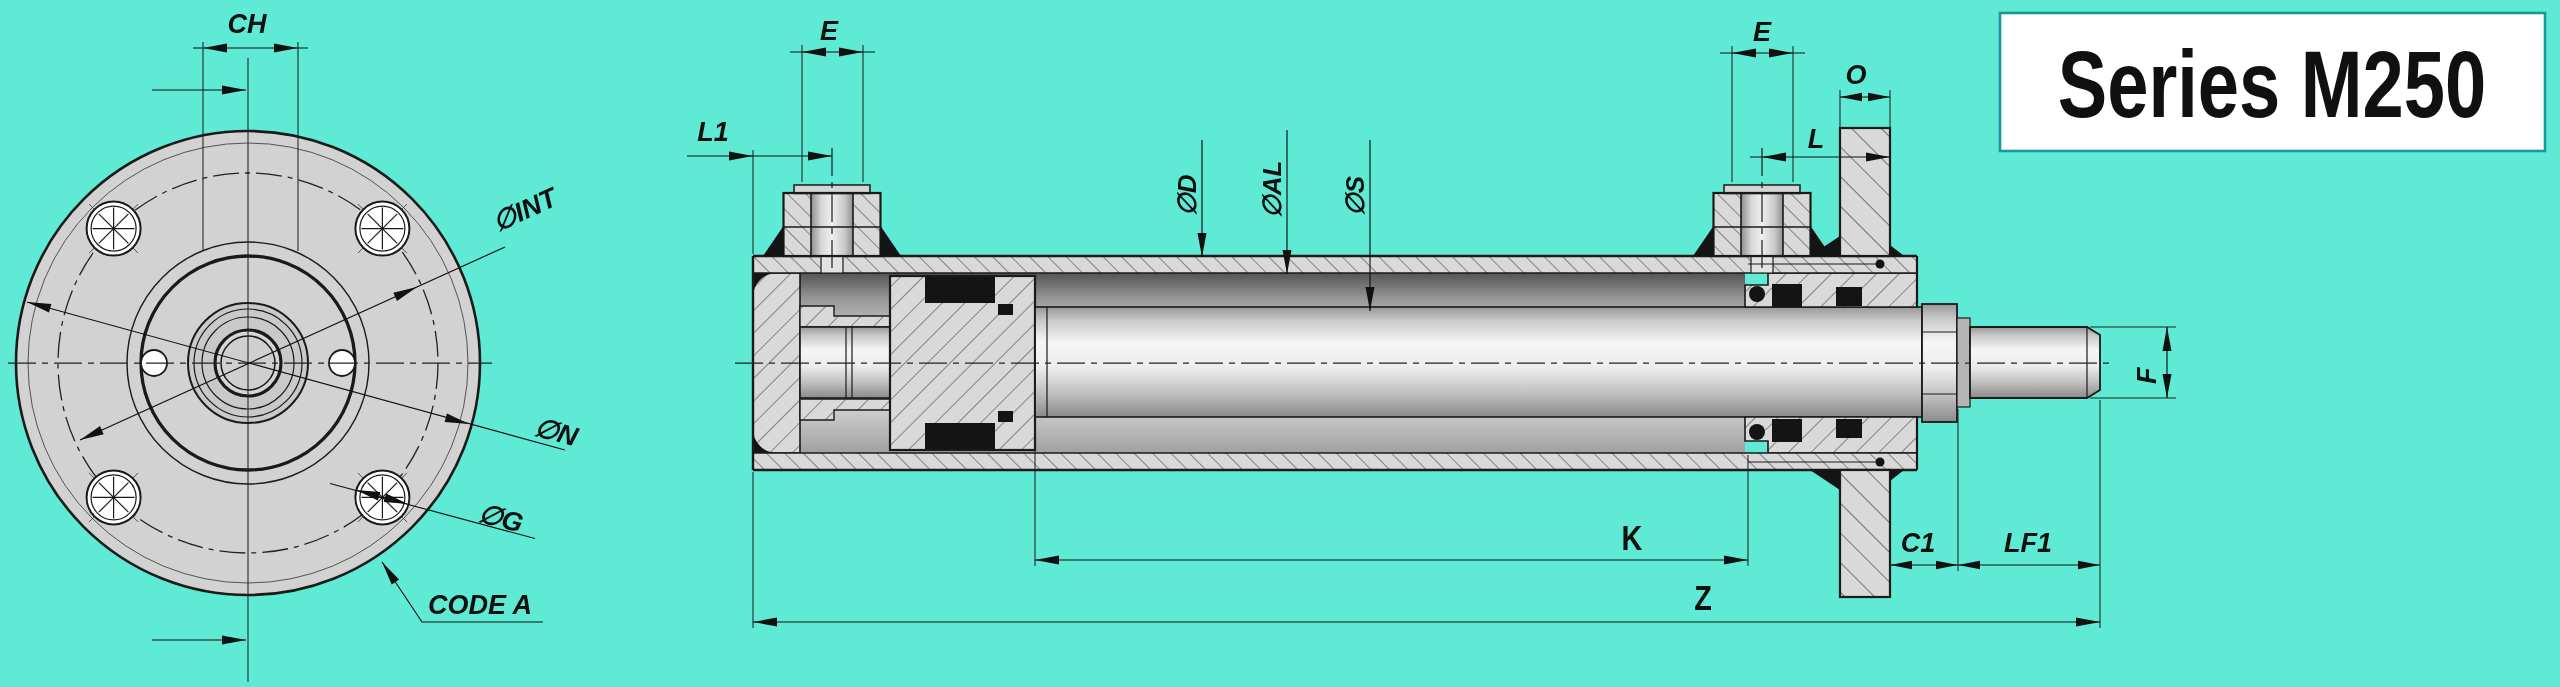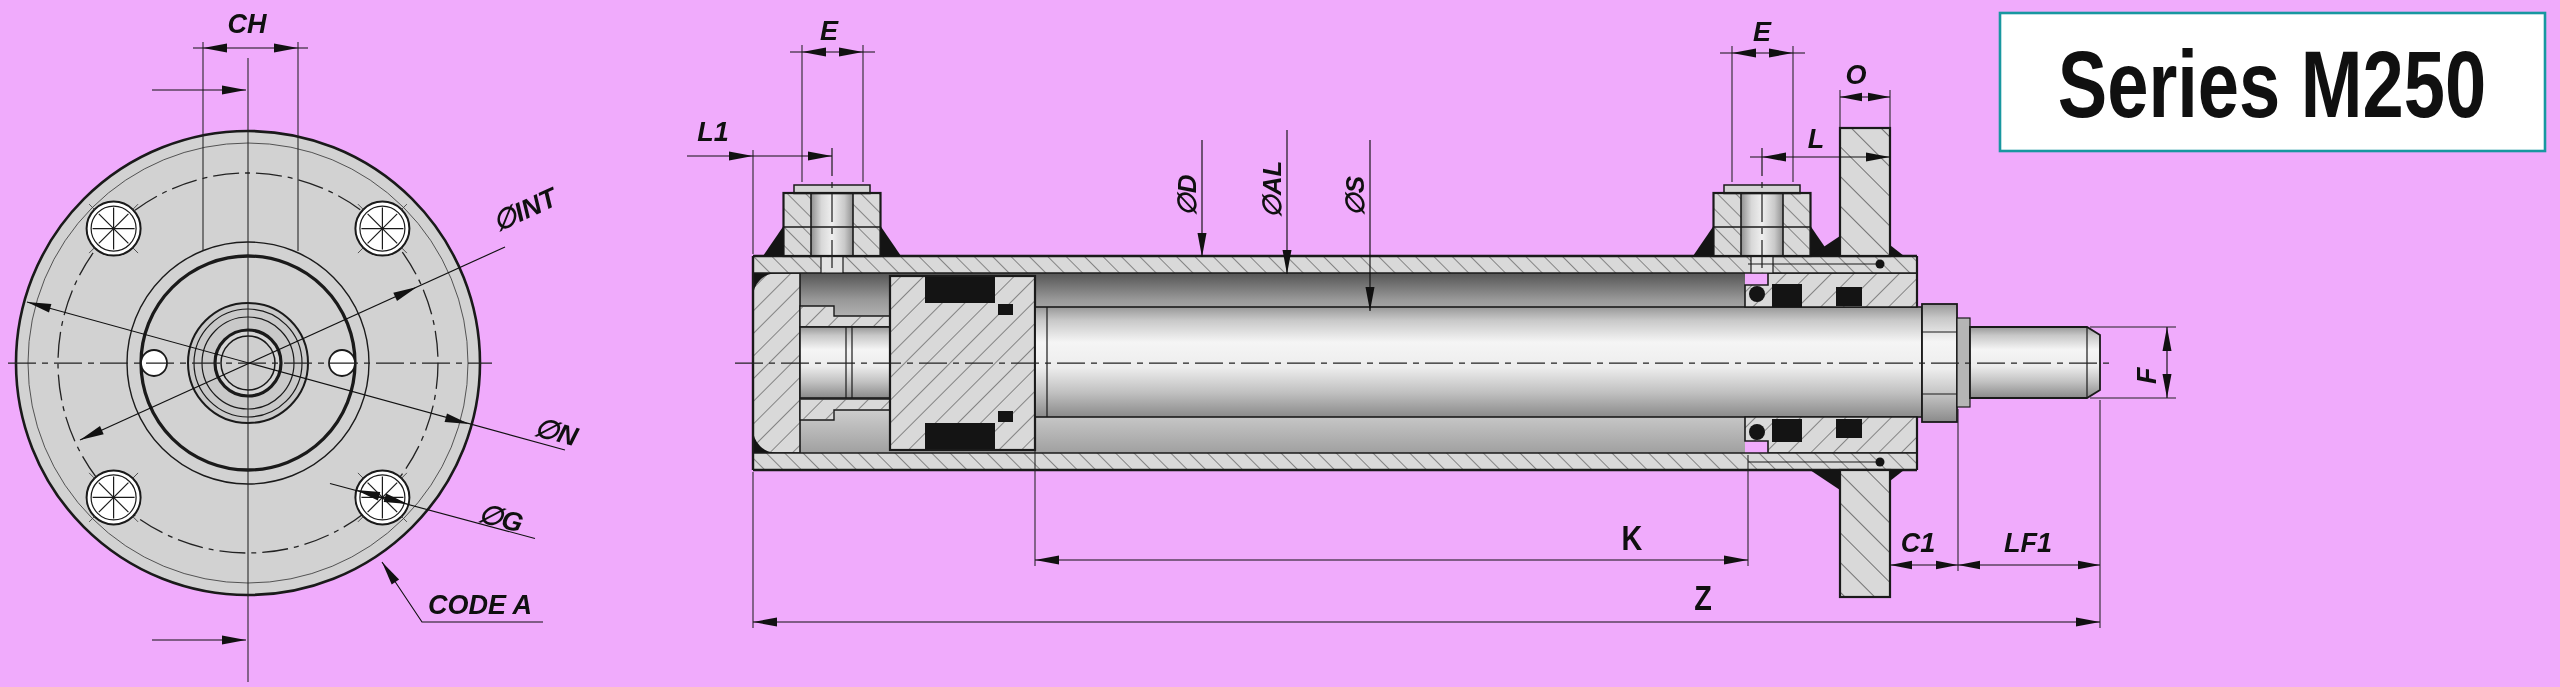--- a/index.html
+++ b/index.html
@@ -1,16 +1,16 @@
 <!DOCTYPE html>
 <html><head>
 <meta charset="utf-8">
 <style>
   html,body{margin:0;padding:0;background:#ffffff;}
-  #stage{position:relative;width:2560px;height:687px;background:#f0abfc;overflow:hidden;}
+  #stage{position:relative;width:2560px;height:687px;background:#5eead4;overflow:hidden;}
   svg{position:absolute;left:0;top:0;}
   text{fill:#101010;}
   .lbl{font-family:"Liberation Sans",sans-serif;font-weight:bold;font-style:italic;font-size:27px;}
   .lblr{font-family:"Liberation Sans",sans-serif;font-weight:bold;font-style:italic;font-size:26px;}
   .cond{font-family:"Liberation Sans",sans-serif;font-weight:bold;font-size:36px;}
   .title-font{font-family:"Liberation Sans",sans-serif;font-weight:bold;font-size:95px;}
   .s1{stroke:#1a1a1a;stroke-width:1.2;fill:none;}
   .s14{stroke:#1a1a1a;stroke-width:1.4;fill:none;}
   .s16{stroke:#1a1a1a;stroke-width:1.6;fill:none;}
   .s2{stroke:#1a1a1a;stroke-width:2.2;fill:none;}

